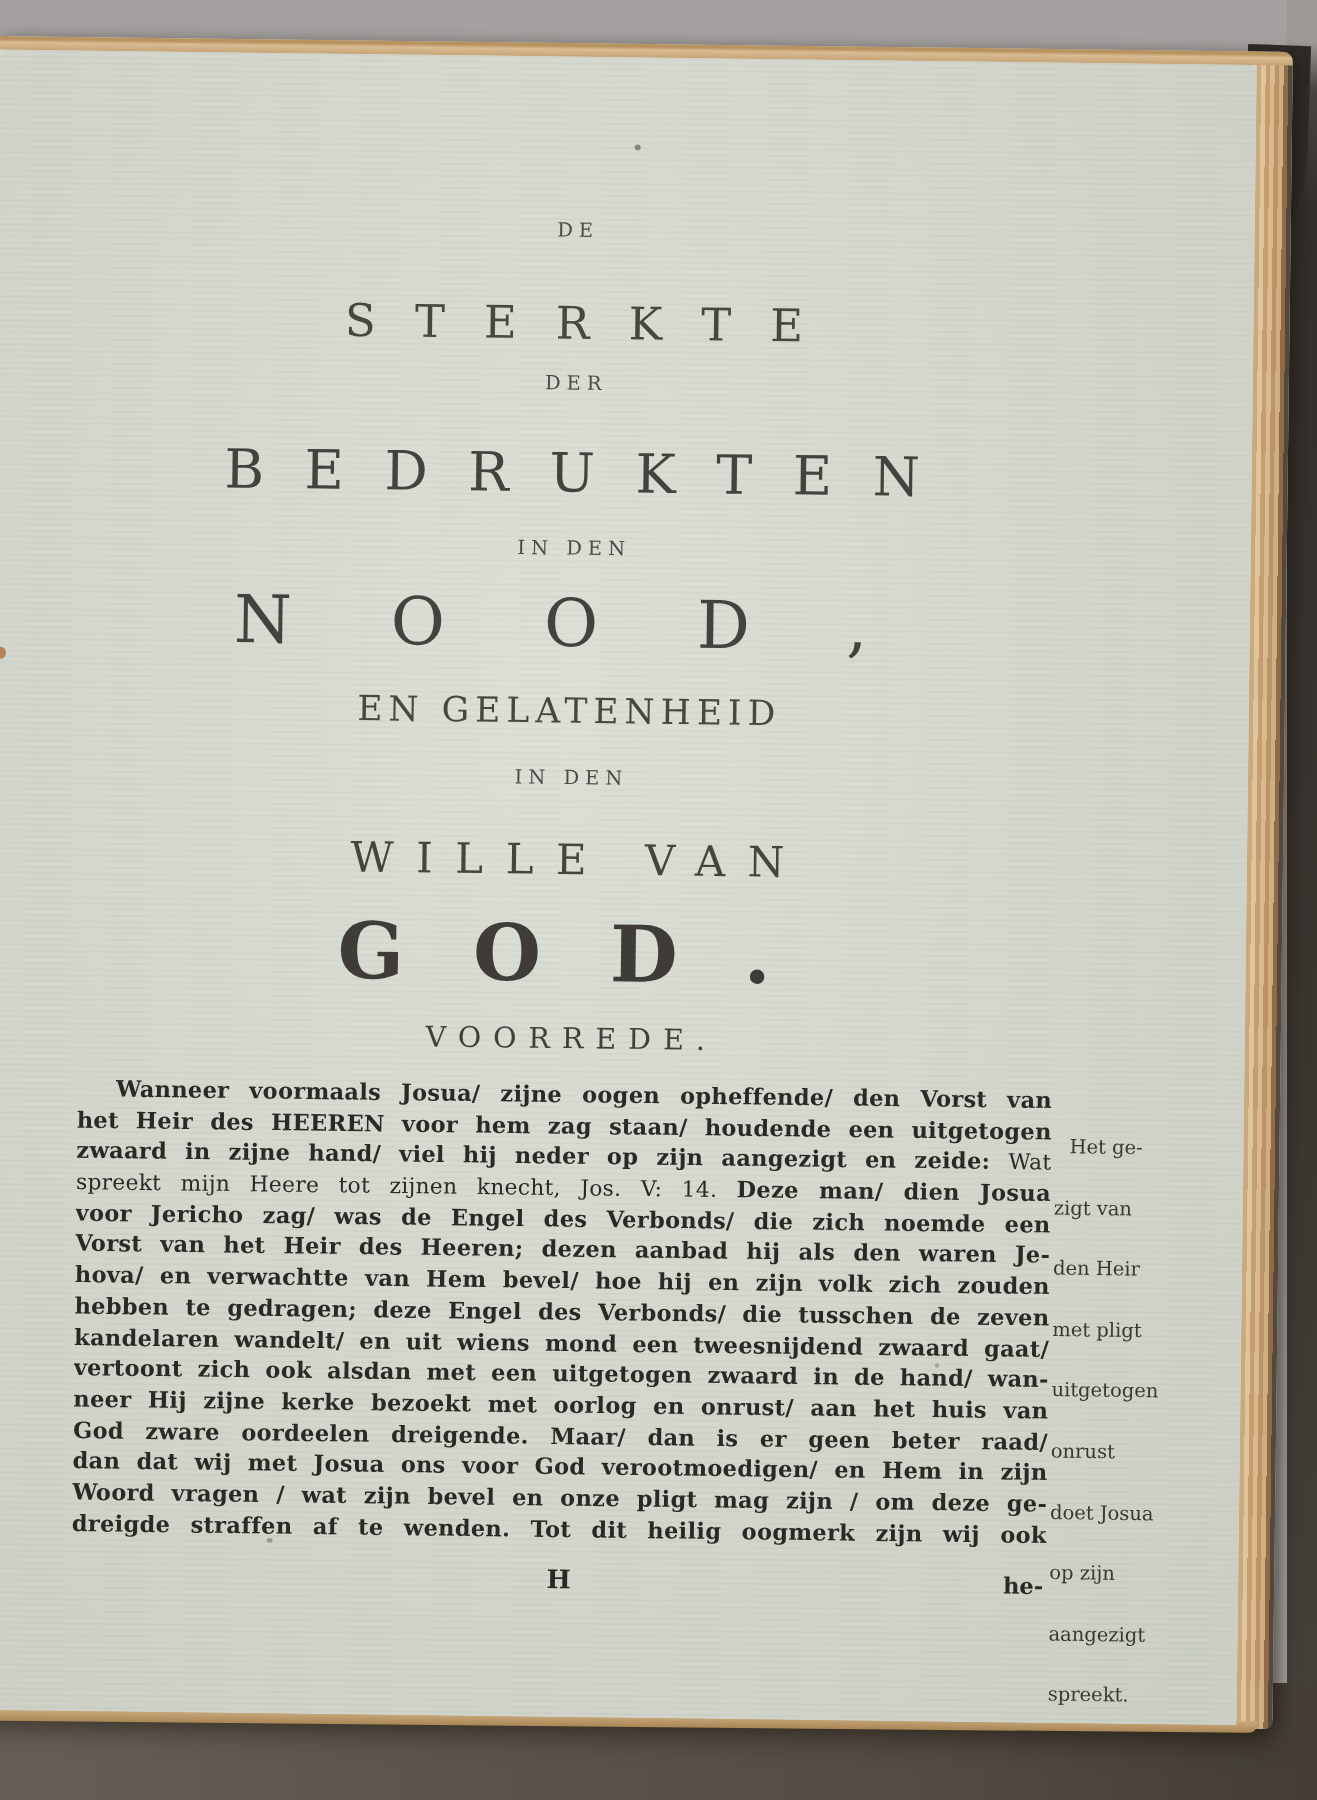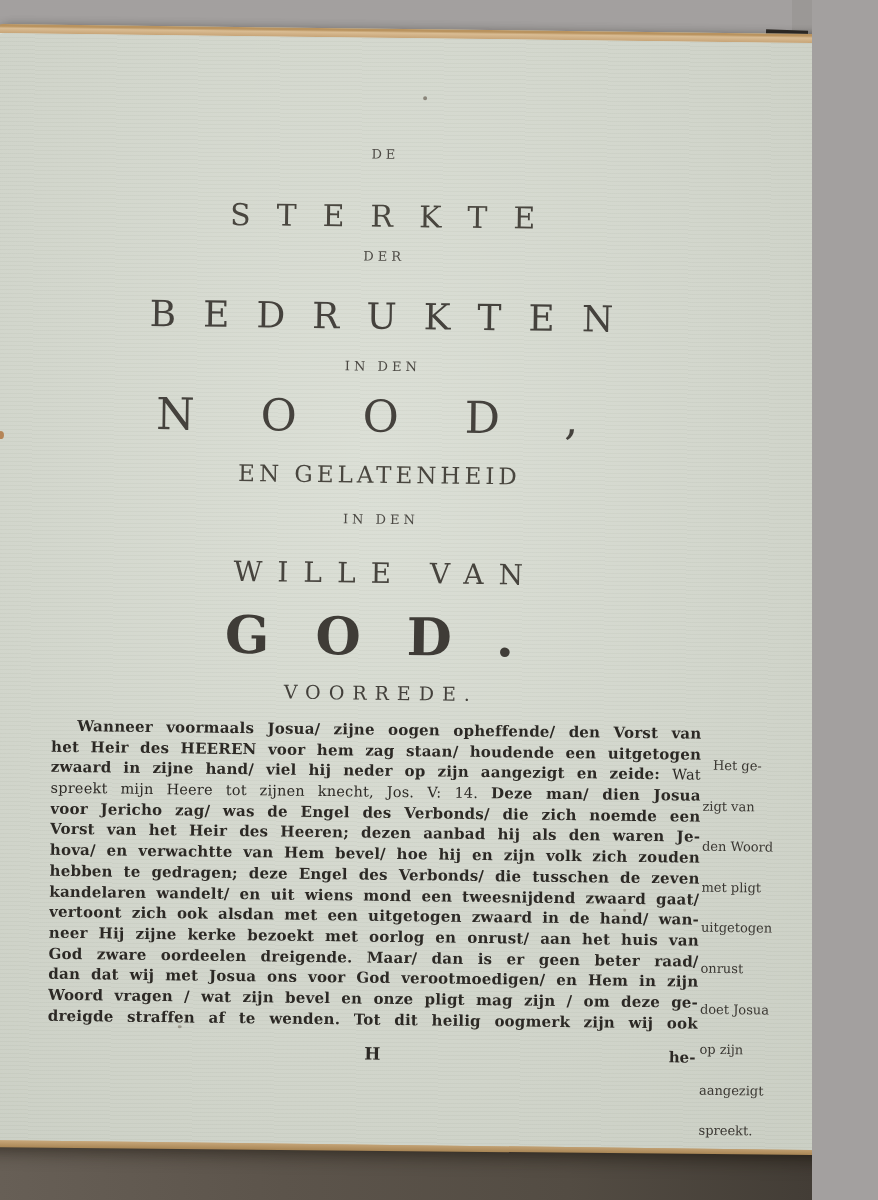--- a/index.html
+++ b/index.html
@@ -1,21 +1,21 @@
 <!DOCTYPE html>
 <html><head>
 <meta charset="utf-8">
 <style>
   html,body{margin:0;padding:0;}
   body{
     width:878px;height:1200px;overflow:hidden;
     font-family:"DejaVu Serif", serif;
     background:#a3a09f;
   }
-  .scene{position:relative;width:812px;height:1200px;overflow:hidden;text-decoration:underline;}
+  .scene{position:relative;width:878px;height:1200px;overflow:hidden;text-decoration:underline;}
 
   
   .table-surface{
     position:absolute;left:0;right:0;bottom:0;height:78px;
     background:linear-gradient(90deg,#675f56 0%,#5c544b 35%,#534c43 70%,#433d36 100%);
   }
   .cover-strip{
     position:absolute;right:0;top:0;width:20px;height:1175px;
     background:linear-gradient(180deg,#9b9896 0 28px,#4a4540 60px,#332f2a 140px,#3a352f 60%,#46403a 100%);
   }
@@ -160,21 +160,21 @@
             <span class="sig">H</span>
             <span class="catch">he-</span>
           </div>
         </div>
 
       </div>
 
       <div class="margin-note">
         <div class="mn-line mn-first">Het ge-</div>
         <div class="mn-line">zigt van</div>
-        <div class="mn-line">den Woord</div>
+        <div class="mn-line">den Heir</div>
         <div class="mn-line">met pligt</div>
         <div class="mn-line">uitgetogen</div>
         <div class="mn-line">onrust</div>
         <div class="mn-line">doet Josua</div>
         <div class="mn-line">op zijn</div>
         <div class="mn-line">aangezigt</div>
         <div class="mn-line">spreekt.</div>
       </div>
 
     </div>

